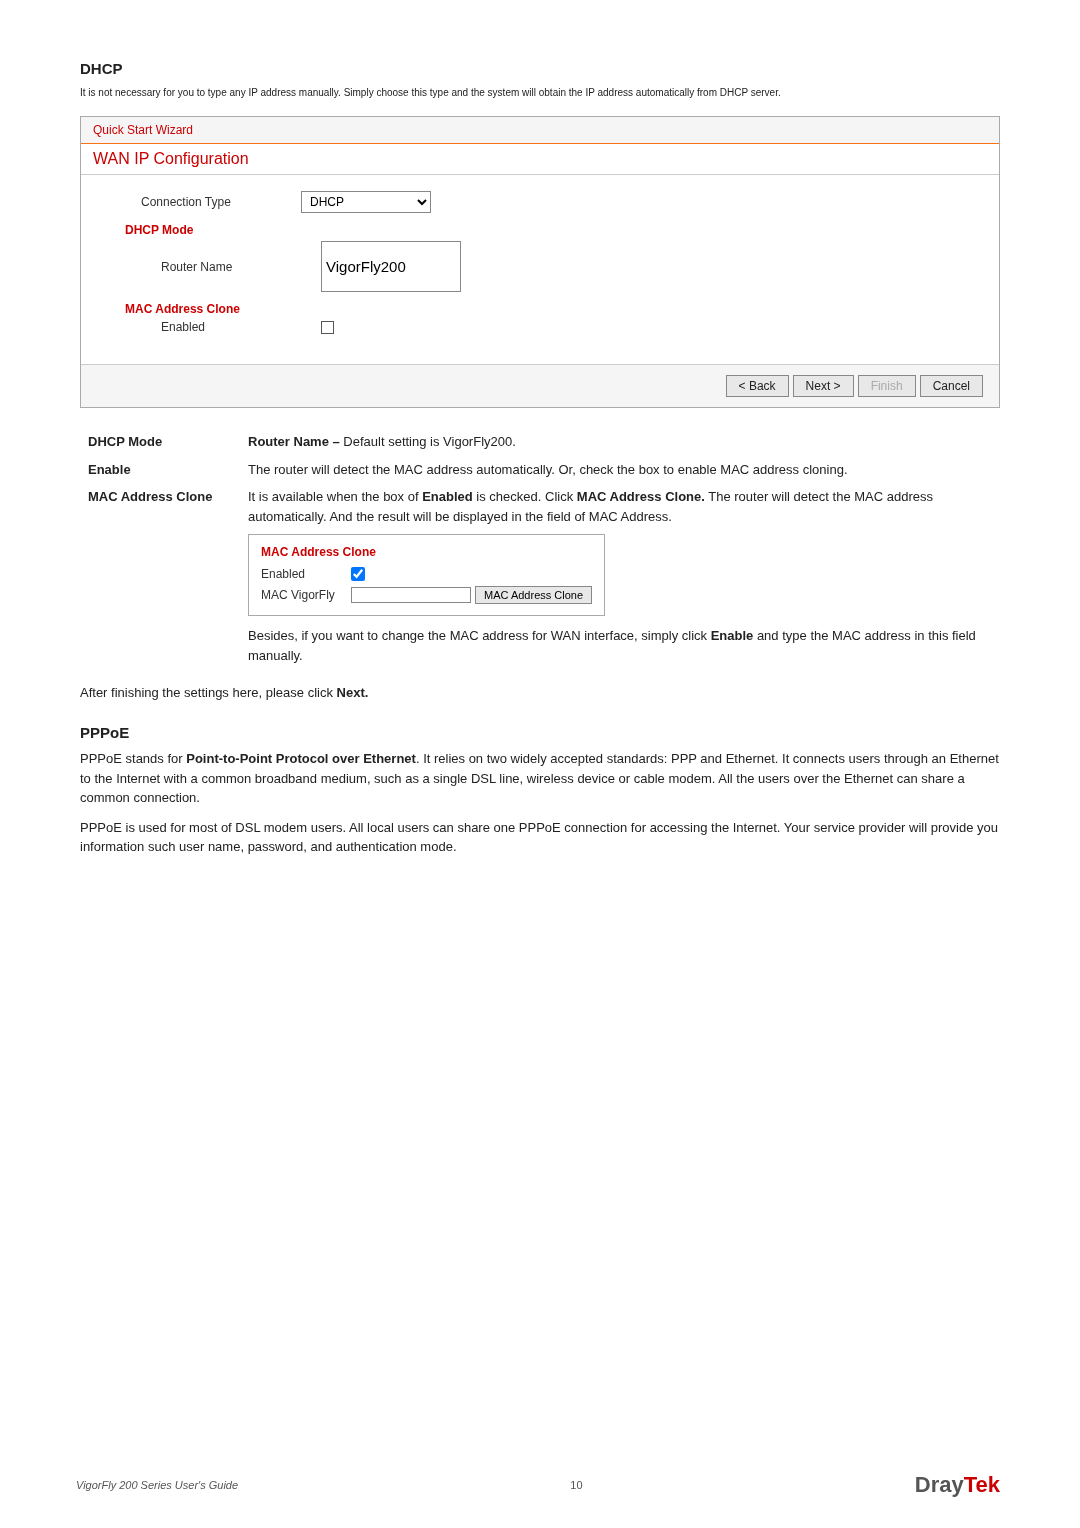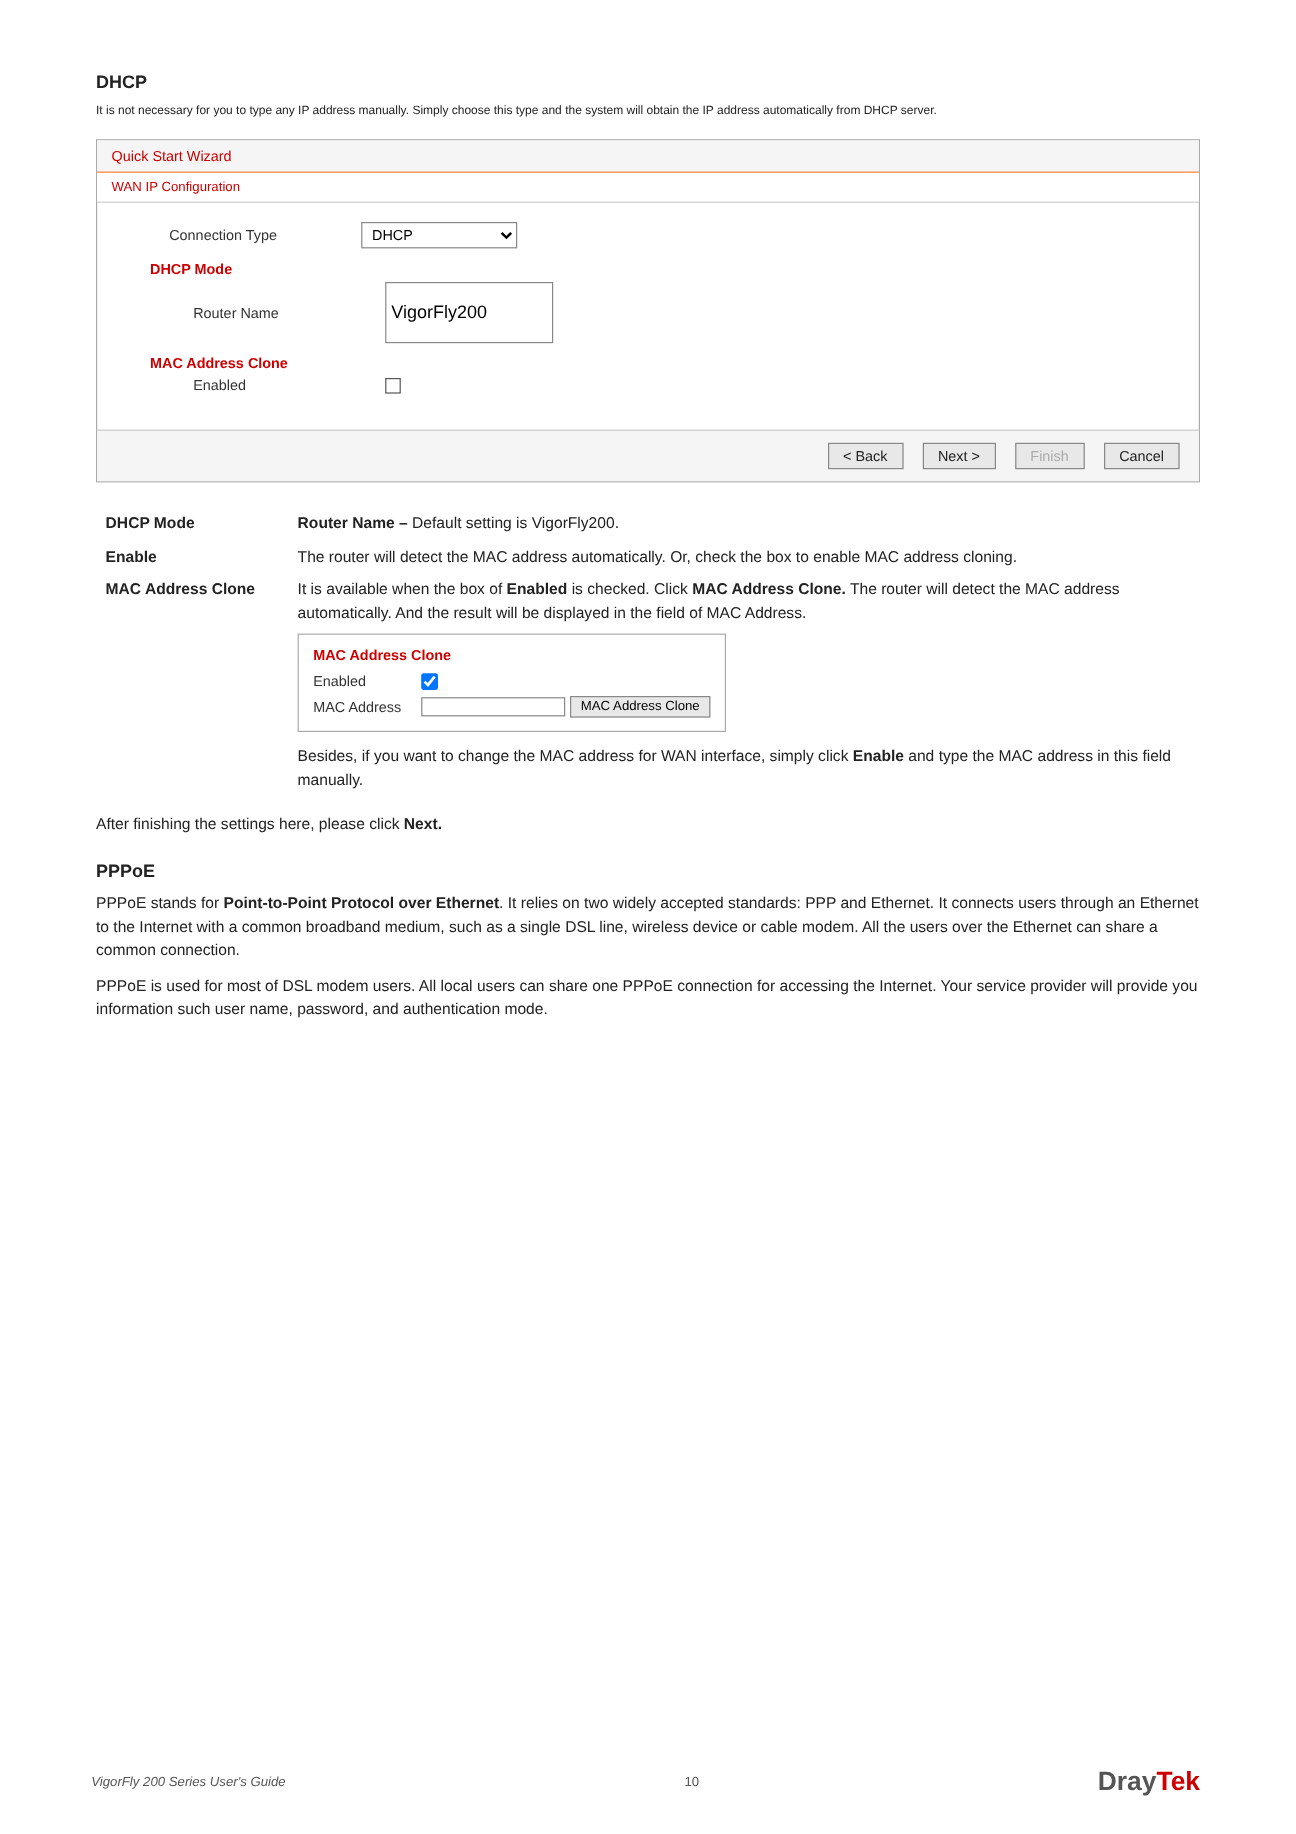--- a/index.html
+++ b/index.html
@@ -35,21 +35,21 @@
     .wizard-header {
       color: #c00;
       font-size: 12px;
       padding: 6px 12px;
       border-bottom: 1px solid #f97316;
       background: #f5f5f5;
     }
 
     .wizard-subheader {
       color: #c00;
-      font-size: 11px;
+      font-size: 16px;
       padding: 6px 12px;
       border-bottom: 1px solid #ccc;
       background: #fff;
     }
 
     .wizard-body {
       padding: 16px 24px 20px 24px;
     }
 
     .form-row {
@@ -95,21 +95,21 @@
 
     .mac-address-section {
       margin-top: 4px;
     }
 
     .wizard-footer {
       display: flex;
       justify-content: flex-end;
       padding: 10px 16px;
       border-top: 1px solid #ccc;
-      gap: 16px;
+      gap: 4px;
       background: #f5f5f5;
     }
 
     .wiz-btn {
       font-size: 12px;
       padding: 3px 12px;
       border: 1px solid #888;
       background: #e8e8e8;
       cursor: pointer;
       color: #222;
@@ -326,21 +326,21 @@
       field of MAC Address.
 
       
       <div class="mini-panel">
         <div class="mini-panel-title">MAC Address Clone</div>
         <div class="mini-row">
           <div class="mini-label">Enabled</div>
           <input type="checkbox" class="mini-checkbox" checked="" style="">
         </div>
         <div class="mini-row">
-          <div class="mini-label">MAC Address</div>
+          <div class="mini-label">MAC VigorFly</div>
           <input type="text" class="mini-text-input" style="">
           <button class="mini-btn">MAC Address Clone</button>
         </div>
       </div>
 
       <p>
         Besides, if you want to change the MAC address for WAN
         interface, simply click <b>Enable</b> and type the MAC address in
         this field manually.
       </p>

